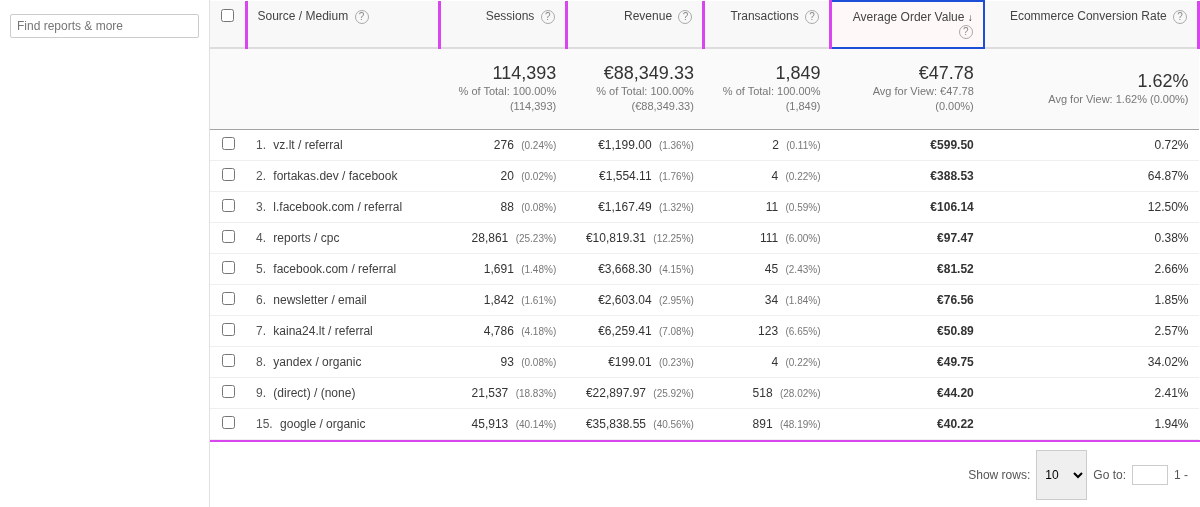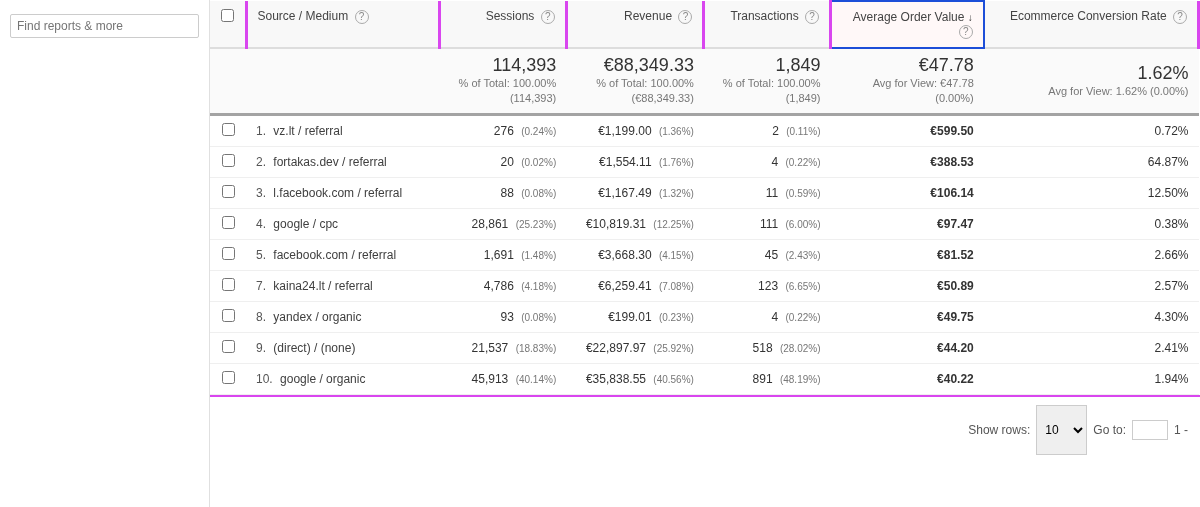--- a/index.html
+++ b/index.html
@@ -71,23 +71,23 @@
       text-align: center;
       line-height: 12px;
       font-size: 10px;
       color: #888;
       margin-left: 3px;
       cursor: pointer;
     }
 
     
     .summary-row td {
-      padding: 6px 10px;
+      padding: 14px 10px;
       text-align: right;
-      border-bottom: 3px solid #a3a3a3;
+      border-bottom: 1px solid #a3a3a3;
       background: #fafafa;
       font-size: 12px;
     }
     .summary-row td:first-child { text-align: center; }
     .summary-row td.source-col { text-align: left; }
     .summary-main { font-size: 18px; font-weight: normal; color: #333; display: block; }
     .summary-sub { font-size: 11px; color: #777; display: block; line-height: 1.4; }
 
     
     .data-row td {
@@ -227,21 +227,21 @@
       <td>
         0.72%
       </td>
     </tr>
         <tr class="data-row">
       <td>
         <input type="checkbox" style="">
       </td>
       <td class="source-col">
         <span class="row-num">2.</span>
-        <a href="#">fortakas.dev / referral</a>
+        <a href="#">fortakas.dev / facebook</a>
       </td>
       <td>
         20 <span class="pct">(0.02%)</span>
       </td>
       <td>
         €1,554.11 <span class="pct">(1.76%)</span>
       </td>
       <td>
         4 <span class="pct">(0.22%)</span>
       </td>
@@ -275,21 +275,21 @@
       <td>
         12.50%
       </td>
     </tr>
         <tr class="data-row">
       <td>
         <input type="checkbox" style="">
       </td>
       <td class="source-col">
         <span class="row-num">4.</span>
-        <a href="#">google / cpc</a>
+        <a href="#">reports / cpc</a>
       </td>
       <td>
         28,861 <span class="pct">(25.23%)</span>
       </td>
       <td>
         €10,819.31 <span class="pct">(12.25%)</span>
       </td>
       <td>
         111 <span class="pct">(6.00%)</span>
       </td>
@@ -322,20 +322,44 @@
       </td>
       <td>
         2.66%
       </td>
     </tr>
         <tr class="data-row">
       <td>
         <input type="checkbox" style="">
       </td>
       <td class="source-col">
+        <span class="row-num">6.</span>
+        <a href="#">newsletter / email</a>
+      </td>
+      <td>
+        1,842 <span class="pct">(1.61%)</span>
+      </td>
+      <td>
+        €2,603.04 <span class="pct">(2.95%)</span>
+      </td>
+      <td>
+        34 <span class="pct">(1.84%)</span>
+      </td>
+      <td>
+        <strong>€76.56</strong>
+      </td>
+      <td>
+        1.85%
+      </td>
+    </tr>
+        <tr class="data-row">
+      <td>
+        <input type="checkbox" style="">
+      </td>
+      <td class="source-col">
         <span class="row-num">7.</span>
         <a href="#">kaina24.lt / referral</a>
       </td>
       <td>
         4,786 <span class="pct">(4.18%)</span>
       </td>
       <td>
         €6,259.41 <span class="pct">(7.08%)</span>
       </td>
       <td>
@@ -362,21 +386,21 @@
       <td>
         €199.01 <span class="pct">(0.23%)</span>
       </td>
       <td>
         4 <span class="pct">(0.22%)</span>
       </td>
       <td>
         <strong>€49.75</strong>
       </td>
       <td>
-        4.30%
+        34.02%
       </td>
     </tr>
         <tr class="data-row">
       <td>
         <input type="checkbox" style="">
       </td>
       <td class="source-col">
         <span class="row-num">9.</span>
         <a href="#">(direct) / (none)</a>
       </td>
@@ -394,21 +418,21 @@
       </td>
       <td>
         2.41%
       </td>
     </tr>
         <tr class="data-row">
       <td>
         <input type="checkbox" style="">
       </td>
       <td class="source-col">
-        <span class="row-num">10.</span>
+        <span class="row-num">15.</span>
         <a href="#">google / organic</a>
       </td>
       <td>
         45,913 <span class="pct">(40.14%)</span>
       </td>
       <td>
         €35,838.55 <span class="pct">(40.56%)</span>
       </td>
       <td>
         891 <span class="pct">(48.19%)</span>

